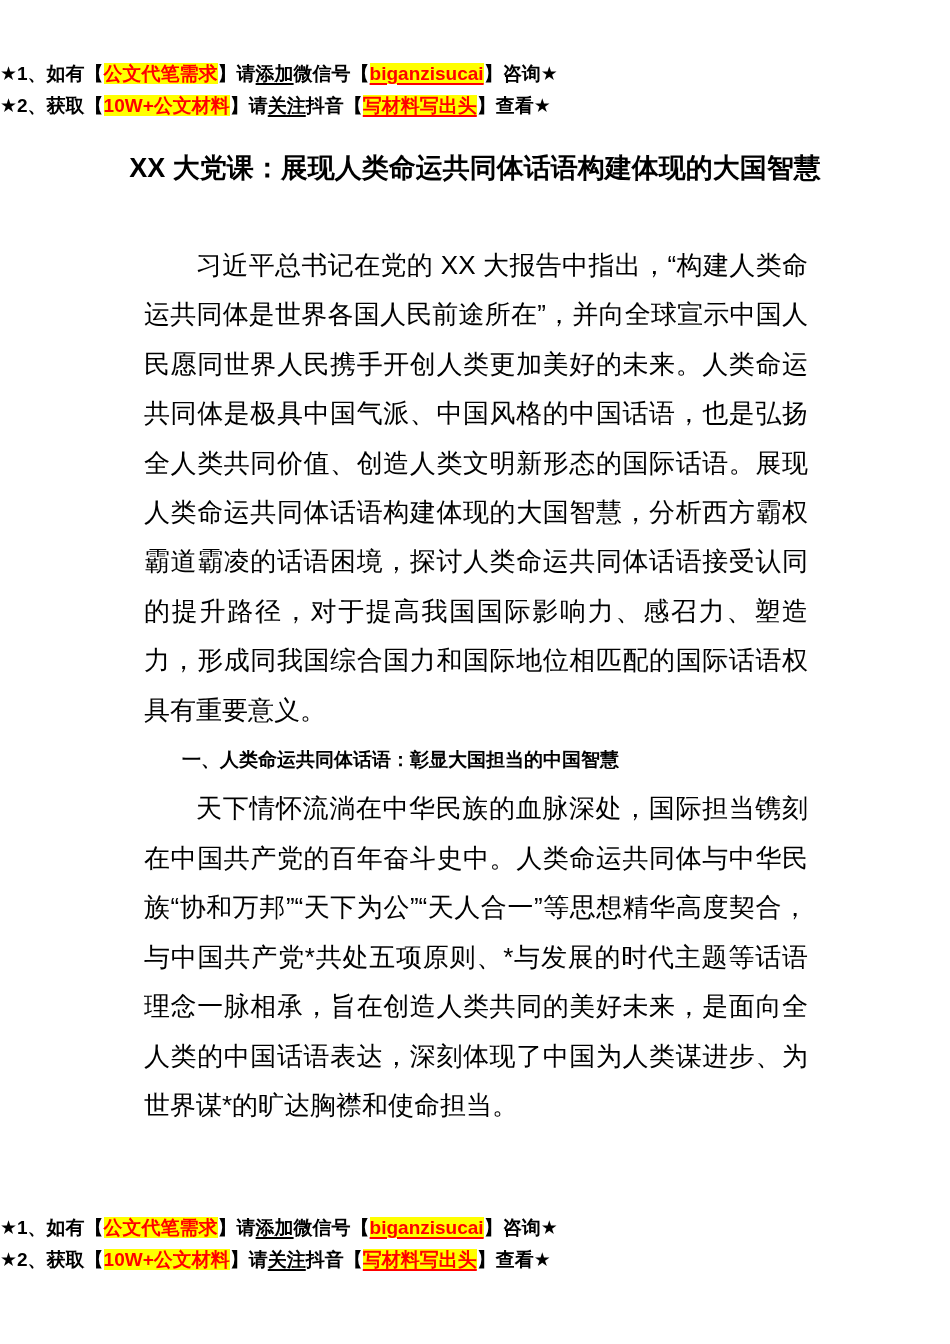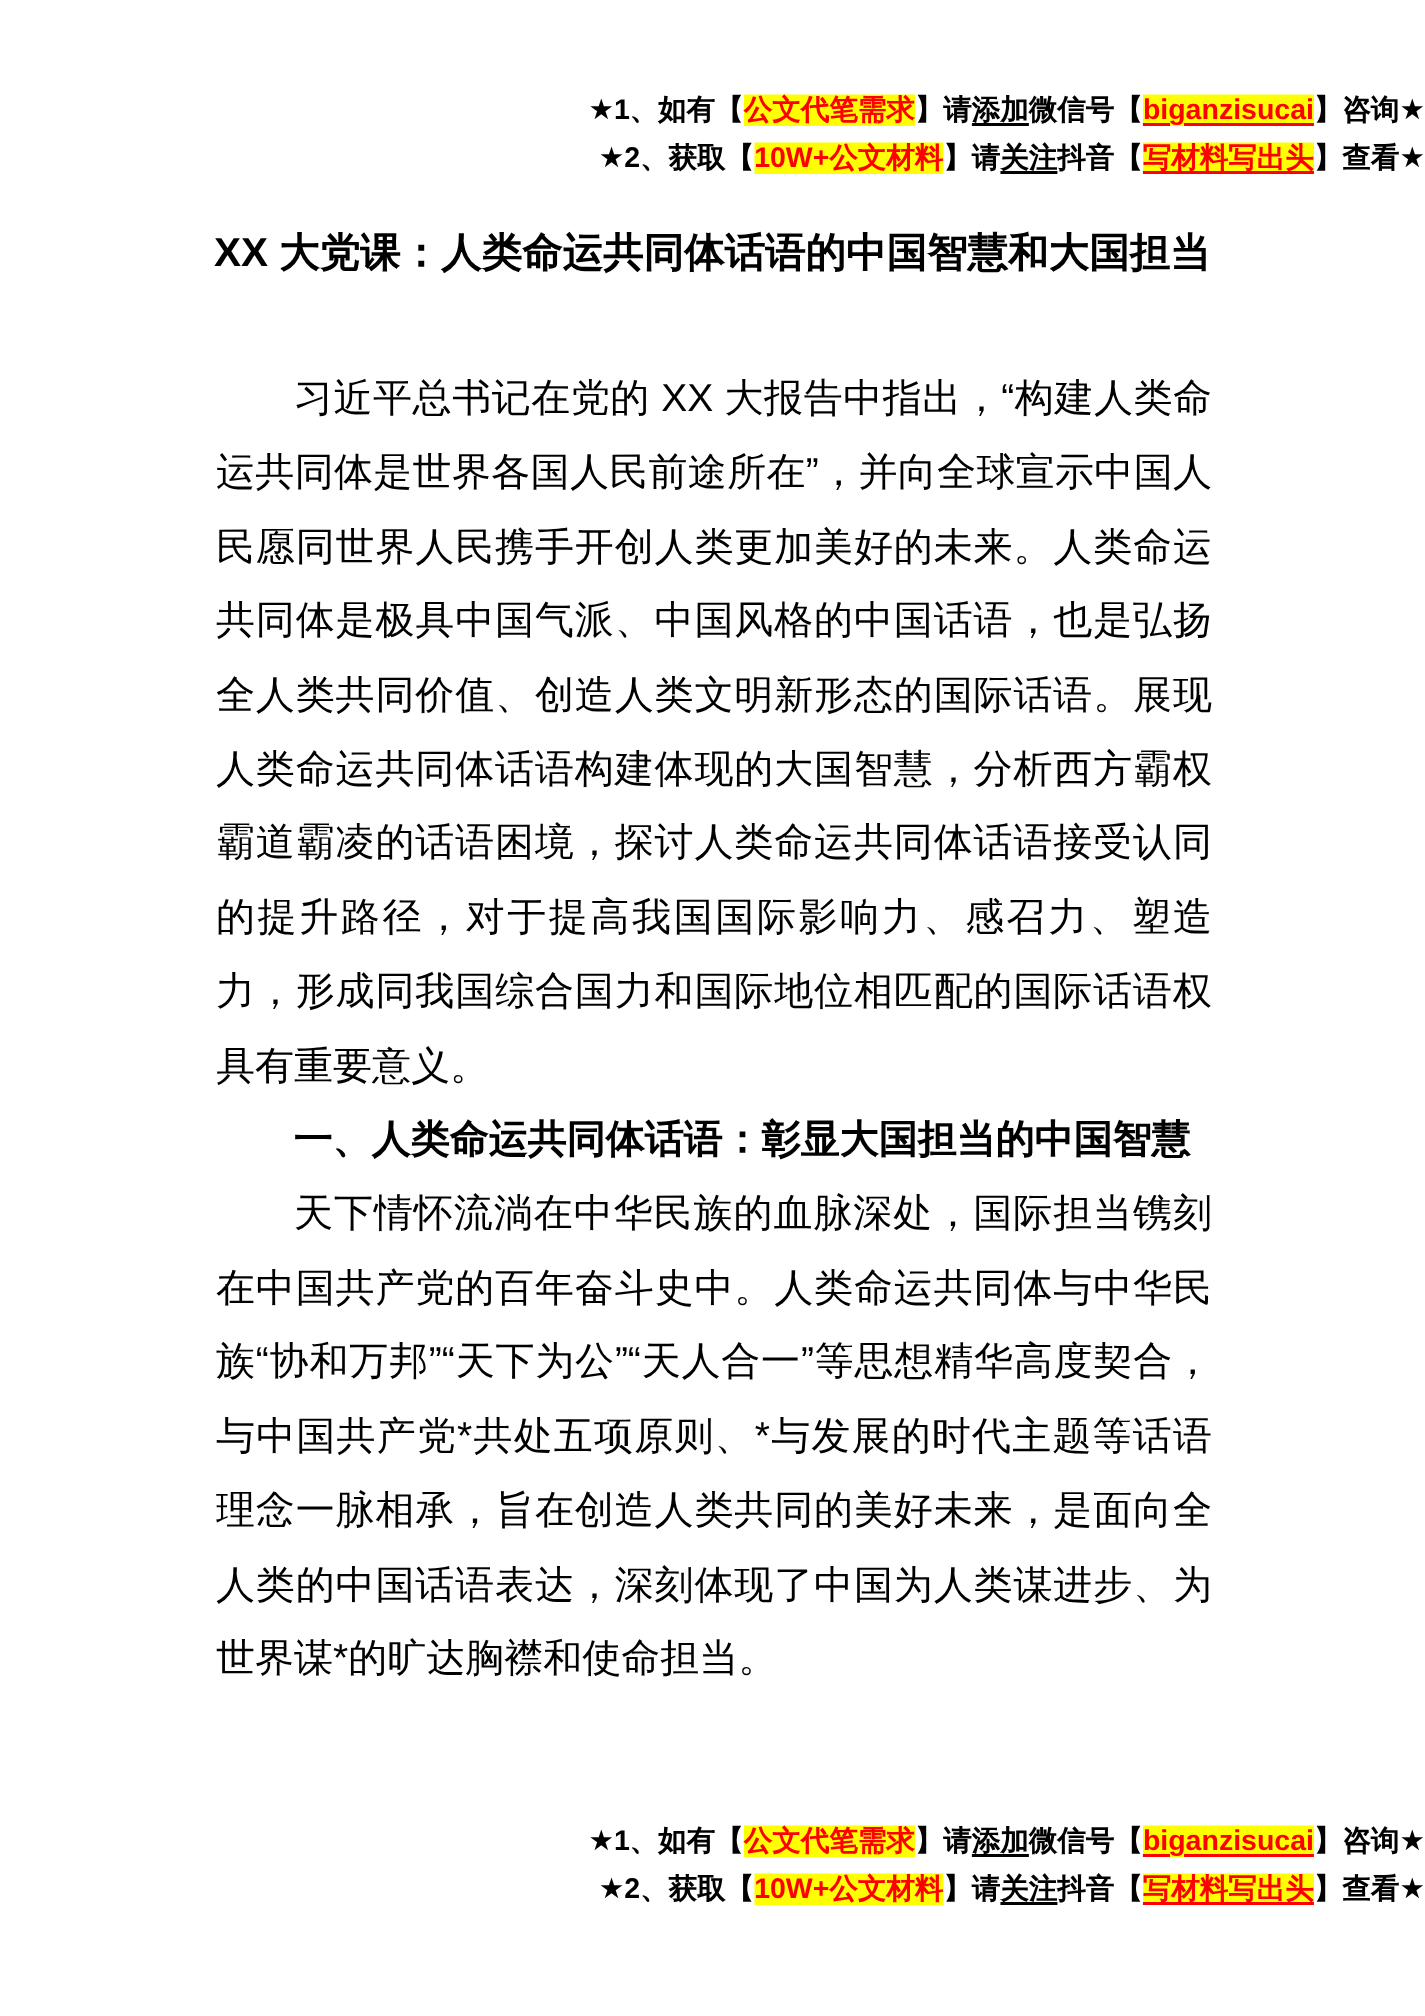--- a/index.html
+++ b/index.html
@@ -11,21 +11,21 @@
     color: #000000;
   }
   .page {
     position: relative;
     width: 950px; height: 1344px;
     background: #ffffff;
     overflow: hidden;
   }
   .promo {
     position: absolute; left: 0; width: 100%;
-    text-align: right;
+    text-align: left;
     font-weight: 700;
     font-size: 19px;
     line-height: 32px;
     white-space: nowrap;
   }
   .header-promo { top: 58px; }
   .footer-promo { top: 1212px; }
   .hl { background: var(--hl, #ffff00); color: var(--red, #ff0000); }
   .u {
     text-decoration: underline;
@@ -51,21 +51,21 @@
     font-size: 26px;
     line-height: 49.4px;
     text-align: justify;
   }
   .para {
     margin: 0;
     text-indent: 2em;
   }
   .section-heading {
     margin: 0;
-    font-size: 26px;
+    font-size: 19px;
     font-weight: 700;
     line-height: 49.4px;
     text-indent: 2em;
     text-align: left;
     white-space: nowrap;
   }
 </style>
 </head>
 <body>
 
@@ -73,21 +73,21 @@
 
   <header class="promo header-promo">
     <div class="promo-line">
       <span>★1、如有【</span><span class="hl">公文代笔需求</span><span>】请</span><span class="u">添加</span><span>微信号【</span><span class="hl u-red">biganzisucai</span><span>】咨询★</span>
     </div>
     <div class="promo-line">
       <span>★2、获取【</span><span class="hl">10W+公文材料</span><span>】请</span><span class="u">关注</span><span>抖音【</span><span class="hl u-red">写材料写出头</span><span>】查看★</span>
     </div>
   </header>
 
-  <h1 class="doc-title">XX 大党课：人类命运共同体话语的中国智慧和大国担当</h1>
+  <h1 class="doc-title">XX 大党课：展现人类命运共同体话语构建体现的大国智慧</h1>
 
   <main class="doc-body">
     <p class="para">习近平总书记在党的 XX 大报告中指出，“构建人类命运共同体是世界各国人民前途所在”，并向全球宣示中国人民愿同世界人民携手开创人类更加美好的未来。人类命运共同体是极具中国气派、中国风格的中国话语，也是弘扬全人类共同价值、创造人类文明新形态的国际话语。展现人类命运共同体话语构建体现的大国智慧，分析西方霸权霸道霸凌的话语困境，探讨人类命运共同体话语接受认同的提升路径，对于提高我国国际影响力、感召力、塑造力，形成同我国综合国力和国际地位相匹配的国际话语权具有重要意义。</p>
     <h2 class="section-heading">一、人类命运共同体话语：彰显大国担当的中国智慧</h2>
     <p class="para">天下情怀流淌在中华民族的血脉深处，国际担当镌刻在中国共产党的百年奋斗史中。人类命运共同体与中华民族“协和万邦”“天下为公”“天人合一”等思想精华高度契合，与中国共产党*共处五项原则、*与发展的时代主题等话语理念一脉相承，旨在创造人类共同的美好未来，是面向全人类的中国话语表达，深刻体现了中国为人类谋进步、为世界谋*的旷达胸襟和使命担当。</p>
   </main>
 
   <footer class="promo footer-promo">
     <div class="promo-line">
       <span>★1、如有【</span><span class="hl">公文代笔需求</span><span>】请</span><span class="u">添加</span><span>微信号【</span><span class="hl u-red">biganzisucai</span><span>】咨询★</span>

